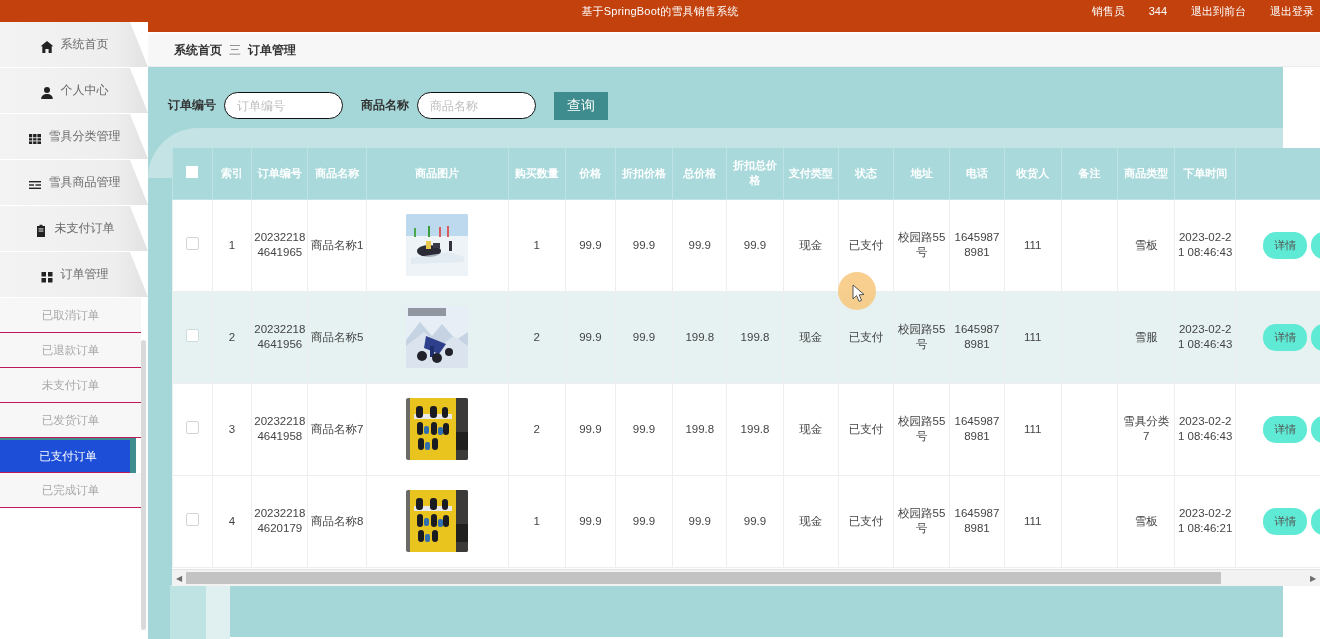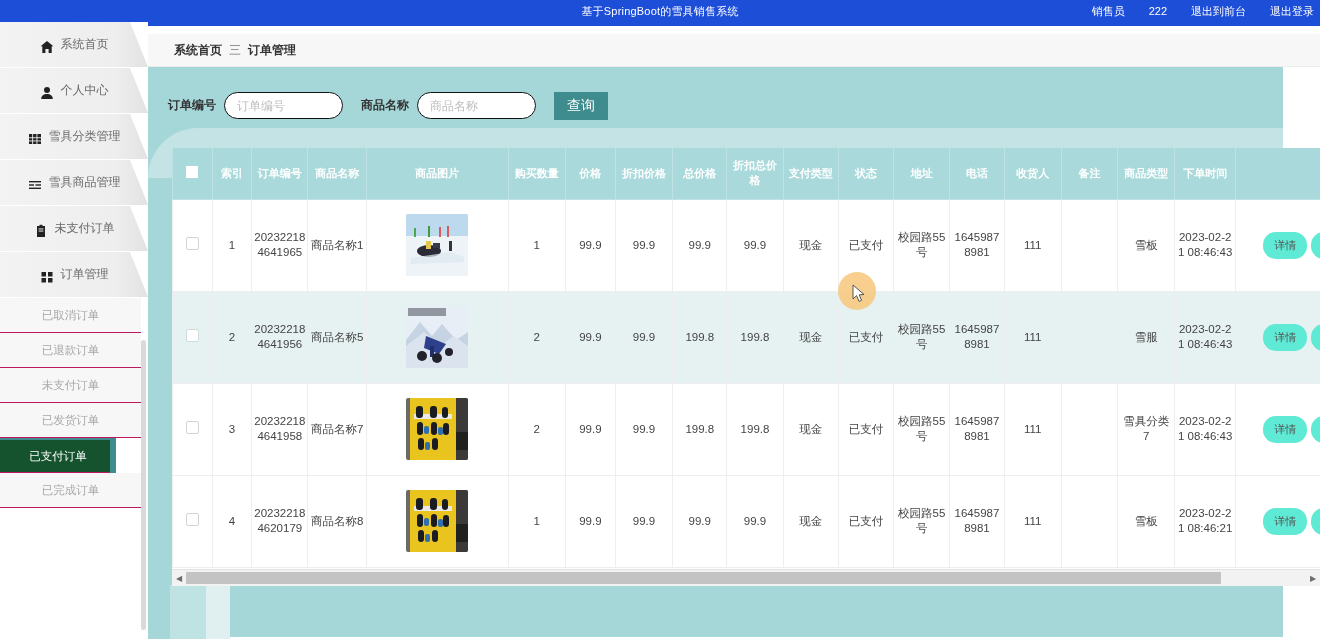--- a/index.html
+++ b/index.html
@@ -7,22 +7,22 @@
     margin: 0; padding: 0;
     width: 1320px; height: 639px;
     overflow: hidden;
     background: #ffffff;
     font-family: "Liberation Sans", "DejaVu Sans", sans-serif;
   }
 
   
   #topbar {
     position: absolute; left: 0; top: 0;
-    width: 1320px; height: 26px;
-    background: #1d4ed8;
+    width: 1320px; height: 32px;
+    background: #c2410c;
     color: #ffffff;
     font-size: 11px;
     text-decoration: underline;
   }
   #topbar .title {
     position: absolute; left: 0; top: 0; width: 1320px;
     text-align: center; line-height: 22px;
     font-size: 11px; color: #ffffff; letter-spacing: .2px;
   }
   #topbar .right {
@@ -66,24 +66,24 @@
     position: relative;
     height: 35px;
     background: #f7f7f7;
     border-bottom: 1px solid #be185d;
     display: flex; align-items: center; justify-content: center;
     font-size: 11.5px; color: #a8a8a8;
     cursor: pointer;
     width: 141px;
   }
   .sub-item.active {
-    background: #14532d;
+    background: #1d4ed8;
     color: #ffffff;
     border-top: 2px solid #3f8c8e;
-    width: 116px;
+    width: 136px;
   }
   .sub-item.active::after {
     content: ""; position: absolute; right: 0; top: -2px;
     width: 6px; height: 37px; background: #3f8c8e;
   }
   #sidebar .scrolltrack {
     position: absolute; right: 2px; top: 318px;
     width: 5px; height: 290px; background: #d9d9d9; border-radius: 3px;
   }
 
@@ -268,21 +268,21 @@
     pointer-events: none;
   }
 </style>
 </head>
 <body>
 
 <div id="topbar">
   <div class="title">基于SpringBoot的雪具销售系统</div>
   <div class="right">
     <span>销售员</span>
-    <span>222</span>
+    <span>344</span>
     <span>退出到前台</span>
     <span>退出登录</span>
   </div>
 </div>
 
 <div id="sidebar">
 
   <div class="menu-item">
     <span class="ic">
       <svg width="14" height="14" viewBox="0 0 14 14">

